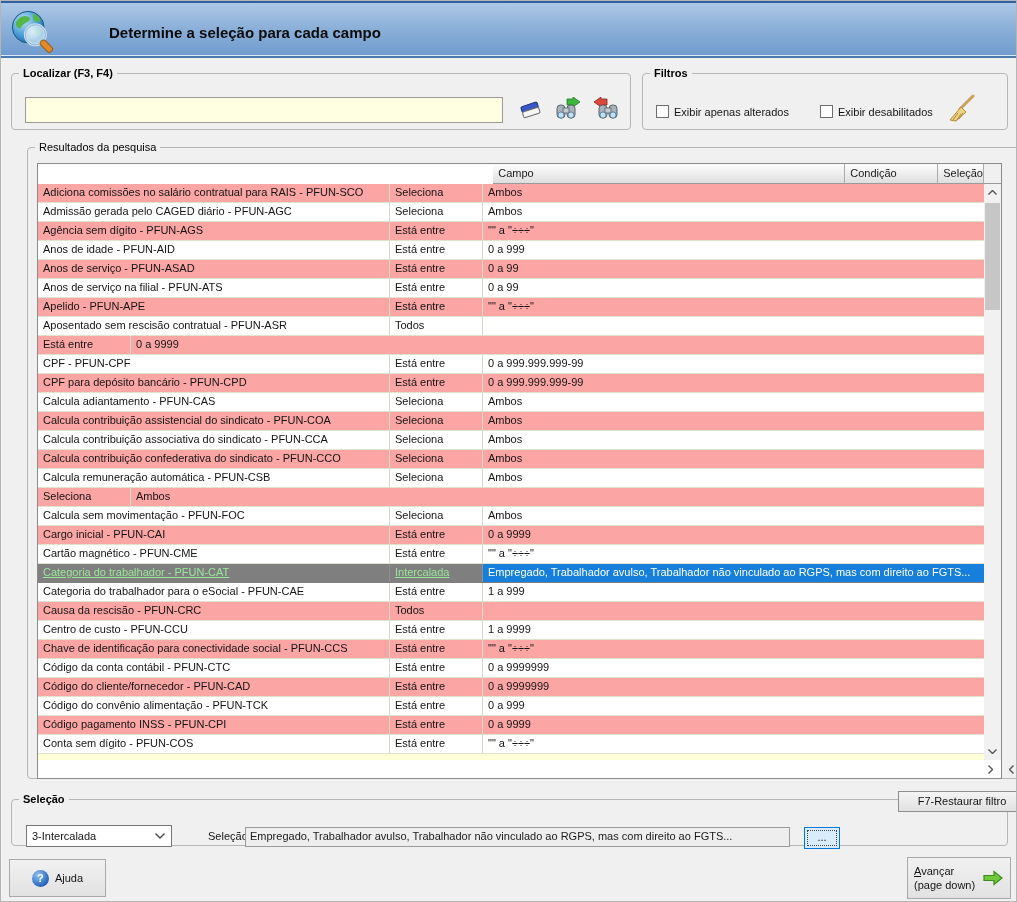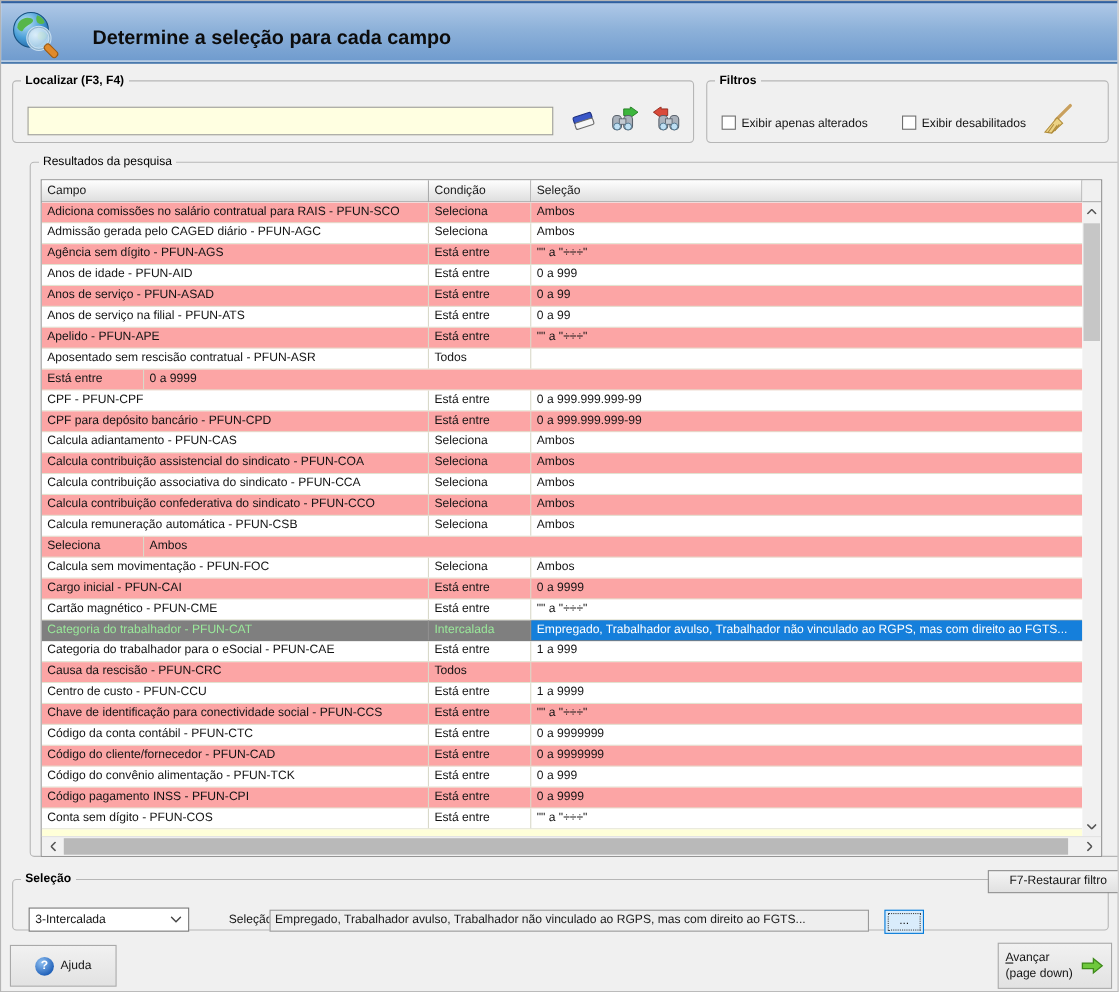--- a/index.html
+++ b/index.html
@@ -10,21 +10,21 @@
     overflow:hidden; border:1px solid #b5b5b5;
   }
   
   .titlebar {
     position:absolute; left:0; top:0; width:100%; height:57px;
     background:linear-gradient(to bottom,#aec8e7 0%,#8db1d9 45%,#6f9bce 100%);
     border-top:2px solid #30609f; border-bottom:2px solid #4a79ad;
   }
   .titlebar::after { content:""; position:absolute; left:0; right:0; bottom:0; height:1px; background:#dde8f3; }
   .app-icon { position:absolute; left:8px; top:5px; width:46px; height:46px; }
-  .page-title { position:absolute; left:83px; top:21px; font-size:18px; font-weight:bold; color:#0c0c0c; }
+  .page-title { position:absolute; left:108px; top:21px; font-size:15px; font-weight:bold; color:#0c0c0c; }
   
   fieldset { position:absolute; border:1px solid #b6b6b6; border-radius:4px; margin:0; padding:0; }
   legend { margin-left:7px; padding:0 4px; font-weight:bold; color:#000; }
   .grp-resultados>legend { font-weight:normal; }
   
   .grp-localizar { left:10px; top:66px; width:620px; height:63px; }
   .search-input {
     position:absolute; left:13px; top:18px; width:478px; height:26px;
     background:#ffffe1; border:1px solid #9b9b9b; font:12px "Liberation Sans",sans-serif; padding:0 5px; outline:none;
   }
@@ -33,36 +33,36 @@
   .btn-find-next { left:540px; }
   .btn-find-prev { left:578px; }
   
   .grp-filtros { left:641px; top:66px; width:366px; height:63px; }
   .cb-row { position:absolute; top:26px; display:flex; align-items:center; gap:5px; }
   .cb1 { left:13px; } .cb2 { left:177px; }
   .checkbox { width:13px; height:13px; background:#fff; border:1px solid #6d6d6d; flex:none; }
   .btn-broom { position:absolute; left:300px; top:12px; width:36px; height:36px; display:flex; align-items:center; justify-content:center; cursor:pointer; }
   
   .grp-resultados { left:26px; top:140px; width:997px; height:638px; }
-  .table { position:absolute; left:9px; top:10px; width:965px; height:616px; border:1px solid #8a8a8a; background:#fff; display:flex; flex-direction:column; }
+  .table { position:absolute; left:9px; top:10px; width:965px; height:616px; border:1px solid #8a8a8a; background:#fff; display:flex; flex-direction:column;align-items:flex-end; }
   .thead-row { display:flex; height:20px; flex:none; }
   .th { background:linear-gradient(#fefefe,#dedede); border-right:1px solid #ababab; border-bottom:1px solid #9a9a9a; padding:3px 0 0 5px; color:#1a1a1a; white-space:nowrap; overflow:hidden; }
   .col-campo { width:352px; flex:none; }
   .col-condicao { width:93px; flex:none; }
   .col-selecao { flex:1; min-width:0; }
   .corner { width:17px; flex:none; background:#f0f0f0; border-bottom:1px solid #9a9a9a; }
   .body-row { display:flex; flex:1; min-height:0; }
   .tbody { width:946px; flex:none; overflow:hidden; background:#fff; }
   .trow { display:flex; height:19px; border-bottom:1px solid #e2e2d0; cursor:default; }
   .trow.odd { background:#fca5a5; }
   .trow.even { background:#ffffff; }
   .tcell { padding:2px 0 0 5px; white-space:nowrap; overflow:hidden; border-right:1px solid #d9d9c9; }
   .tcell.col-selecao { border-right:none; }
   .trow.selected { background:#7f7f7f; border-bottom-color:#7f7f7f; }
-  .trow.selected .col-campo, .trow.selected .col-condicao { color:#9ae89a; border-right-color:#8f8f8f; }
+  .trow.selected .col-campo, .trow.selected .col-condicao { color:#9ae89a; border-right-color:#8f8f8f;text-decoration:underline; }
   .trow.selected .col-selecao { background:#157fdb; color:#ffffff; }
   .sliver { height:6px; background:#ffffd8; }
   
   .vscroll { width:17px; flex:none; background:#f1f1f1; position:relative; }
   .vs-btn { position:absolute; left:0; width:17px; height:17px; display:flex; align-items:center; justify-content:center; }
   .vs-up { top:0; } .vs-down { bottom:0; }
   .vs-thumb { position:absolute; left:1px; top:19px; width:15px; height:107px; background:#c6c6c6; }
   .hscroll { height:18px; flex:none; background:#f1f1f1; border-top:1px solid #e3e3e3; position:relative; }
   .hs-btn { position:absolute; top:0; width:17px; height:17px; display:flex; align-items:center; justify-content:center; }
   .hs-left { left:2px; } .hs-right { right:2px; }

